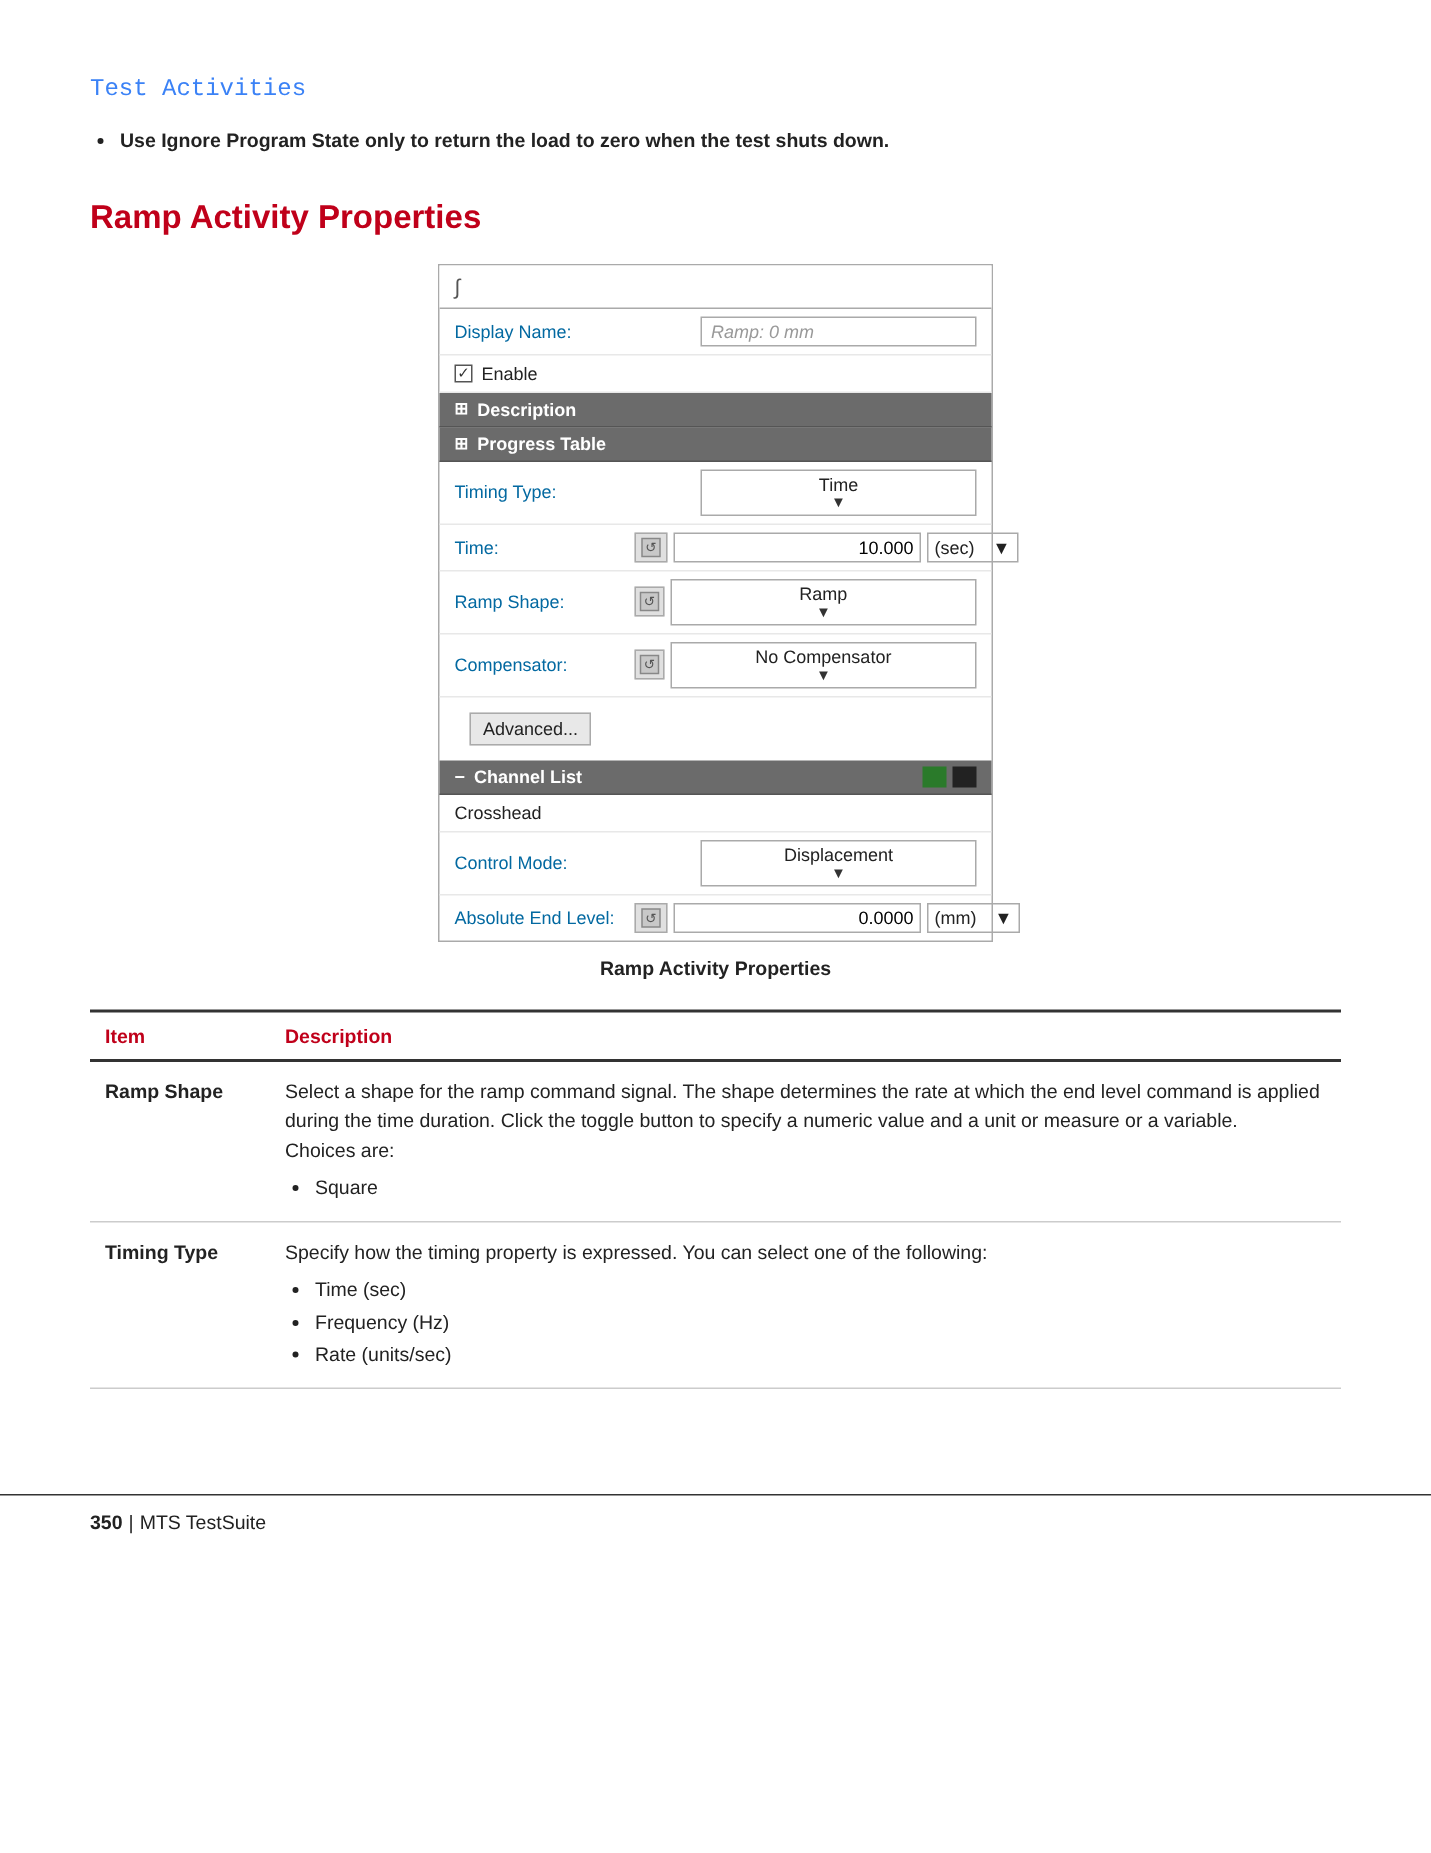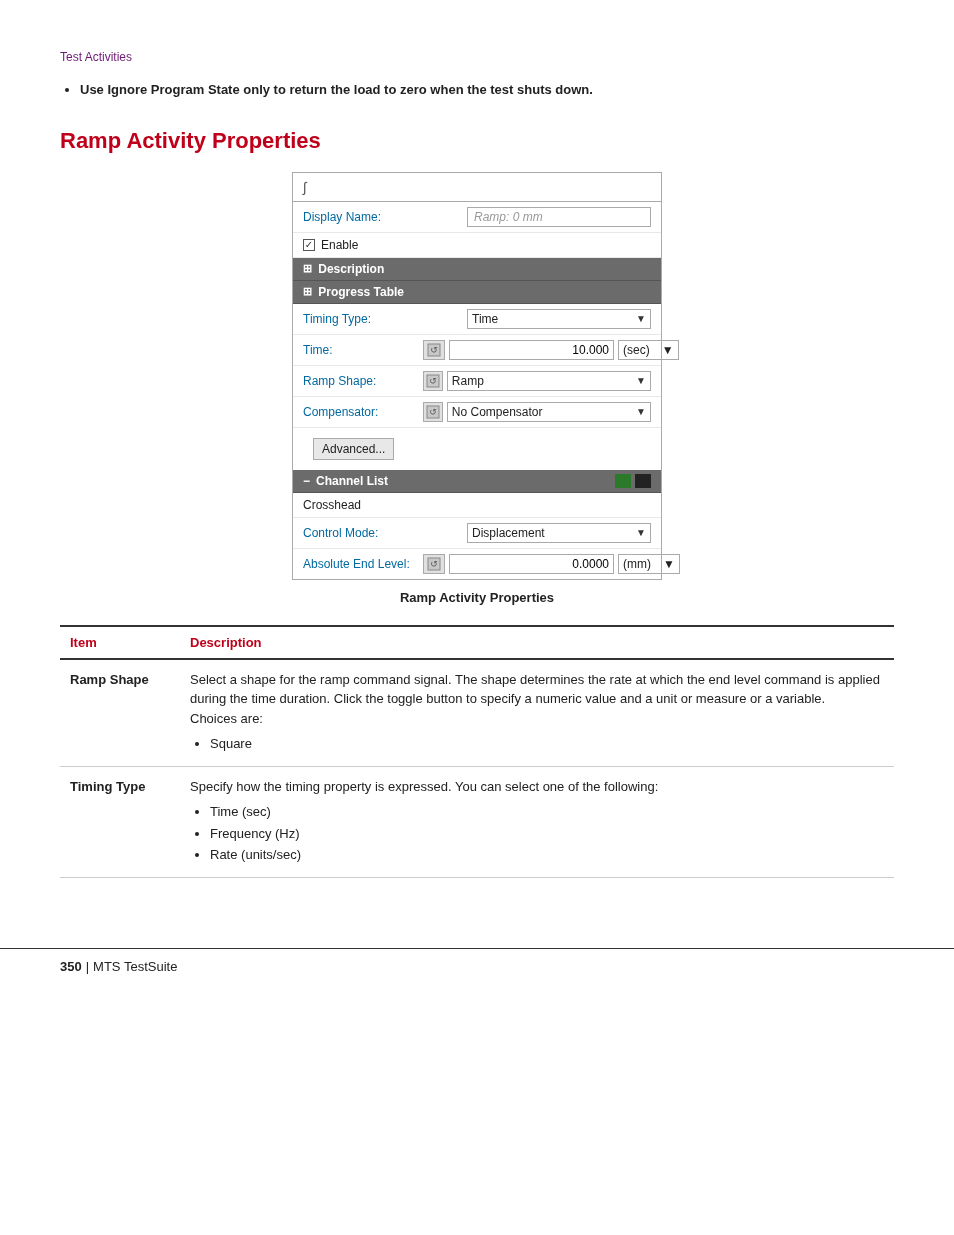--- a/index.html
+++ b/index.html
@@ -12,23 +12,24 @@
       min-height: 1235px;
       padding: 0;
     }
 
     .page-container {
       padding: 50px 60px 40px 60px;
     }
 
     
     .breadcrumb {
-      color: #701a75;
-      font-size: 12px;
+      color: #3b82f6;
+      font-size: 16px;
       margin-bottom: 16px;
+      font-family: Liberation Mono, monospace;
     }
 
     
     .bullet-section {
       margin-bottom: 28px;
       padding-left: 20px;
       font-weight: bold;
     }
     .bullet-section li {
       list-style: disc;
@@ -129,20 +130,21 @@
     }
 
     .select-field {
       border: 1px solid #aaa;
       padding: 2px 4px;
       font-size: 12px;
       display: flex;
       align-items: center;
       justify-content: space-between;
       width: 100%;
+      flex-direction: column;
     }
     .select-arrow {
       font-size: 10px;
       color: #333;
     }
 
     .time-row {
       display: flex;
       align-items: center;
       gap: 4px;

